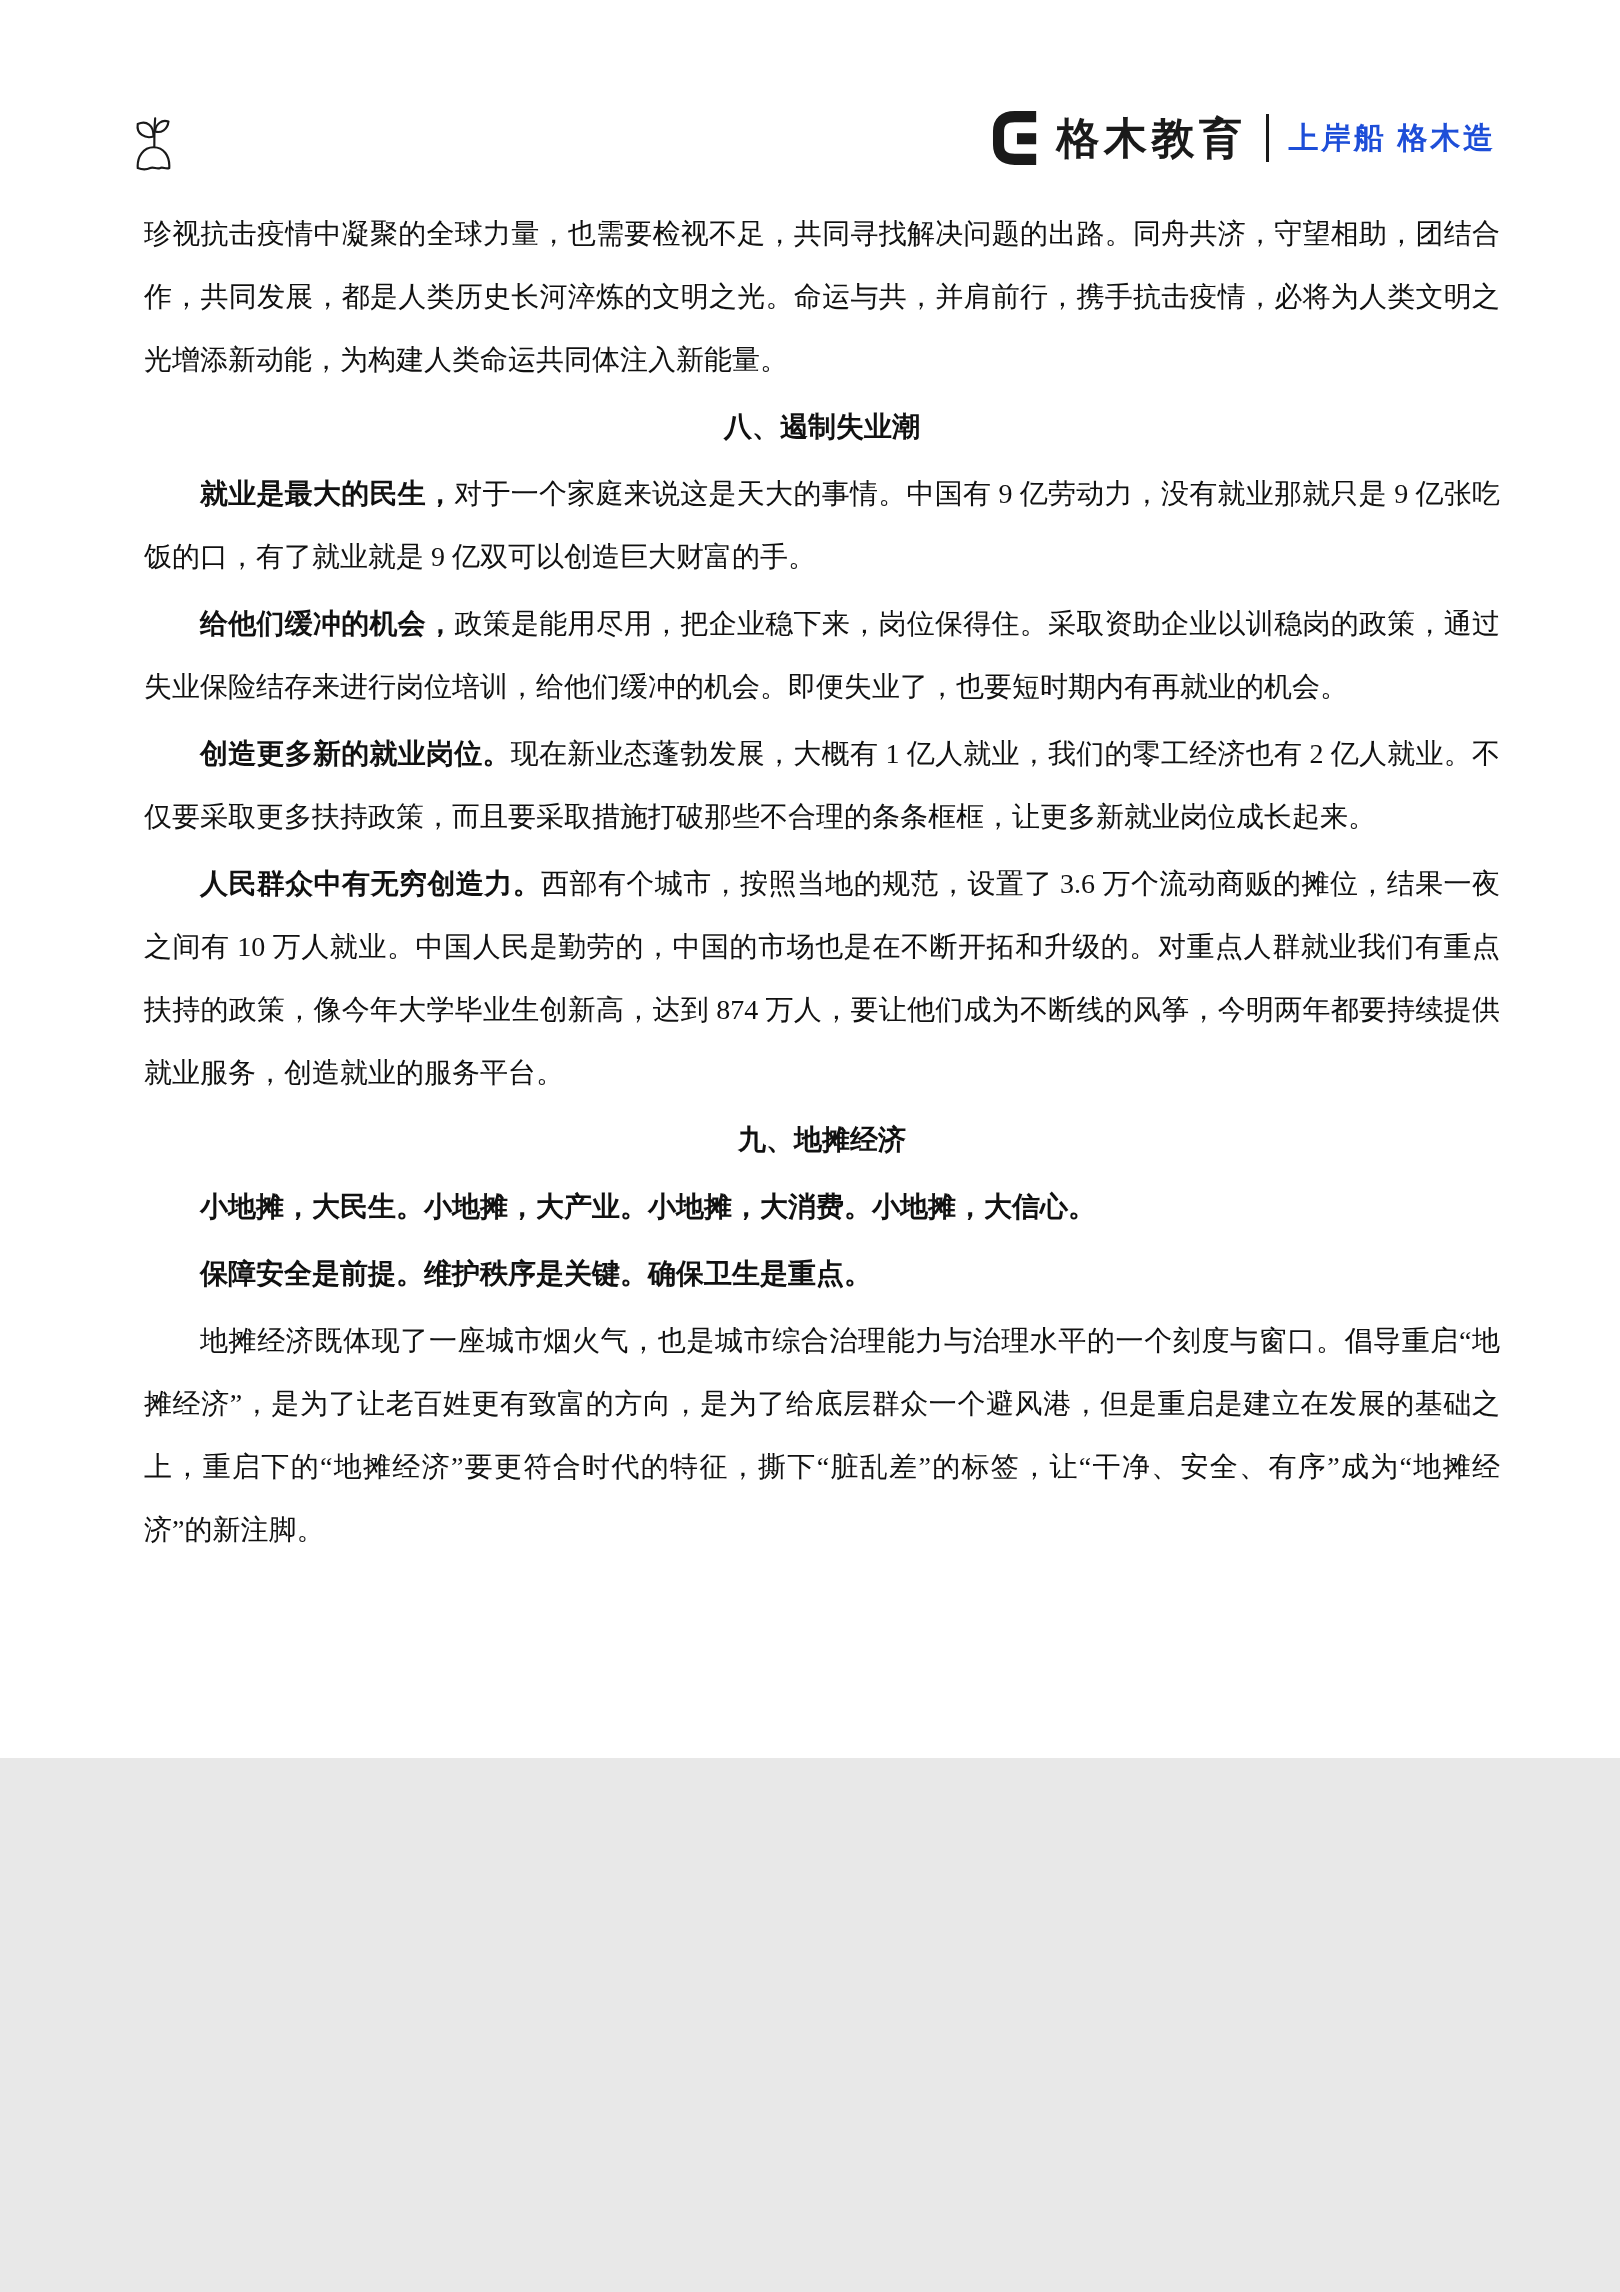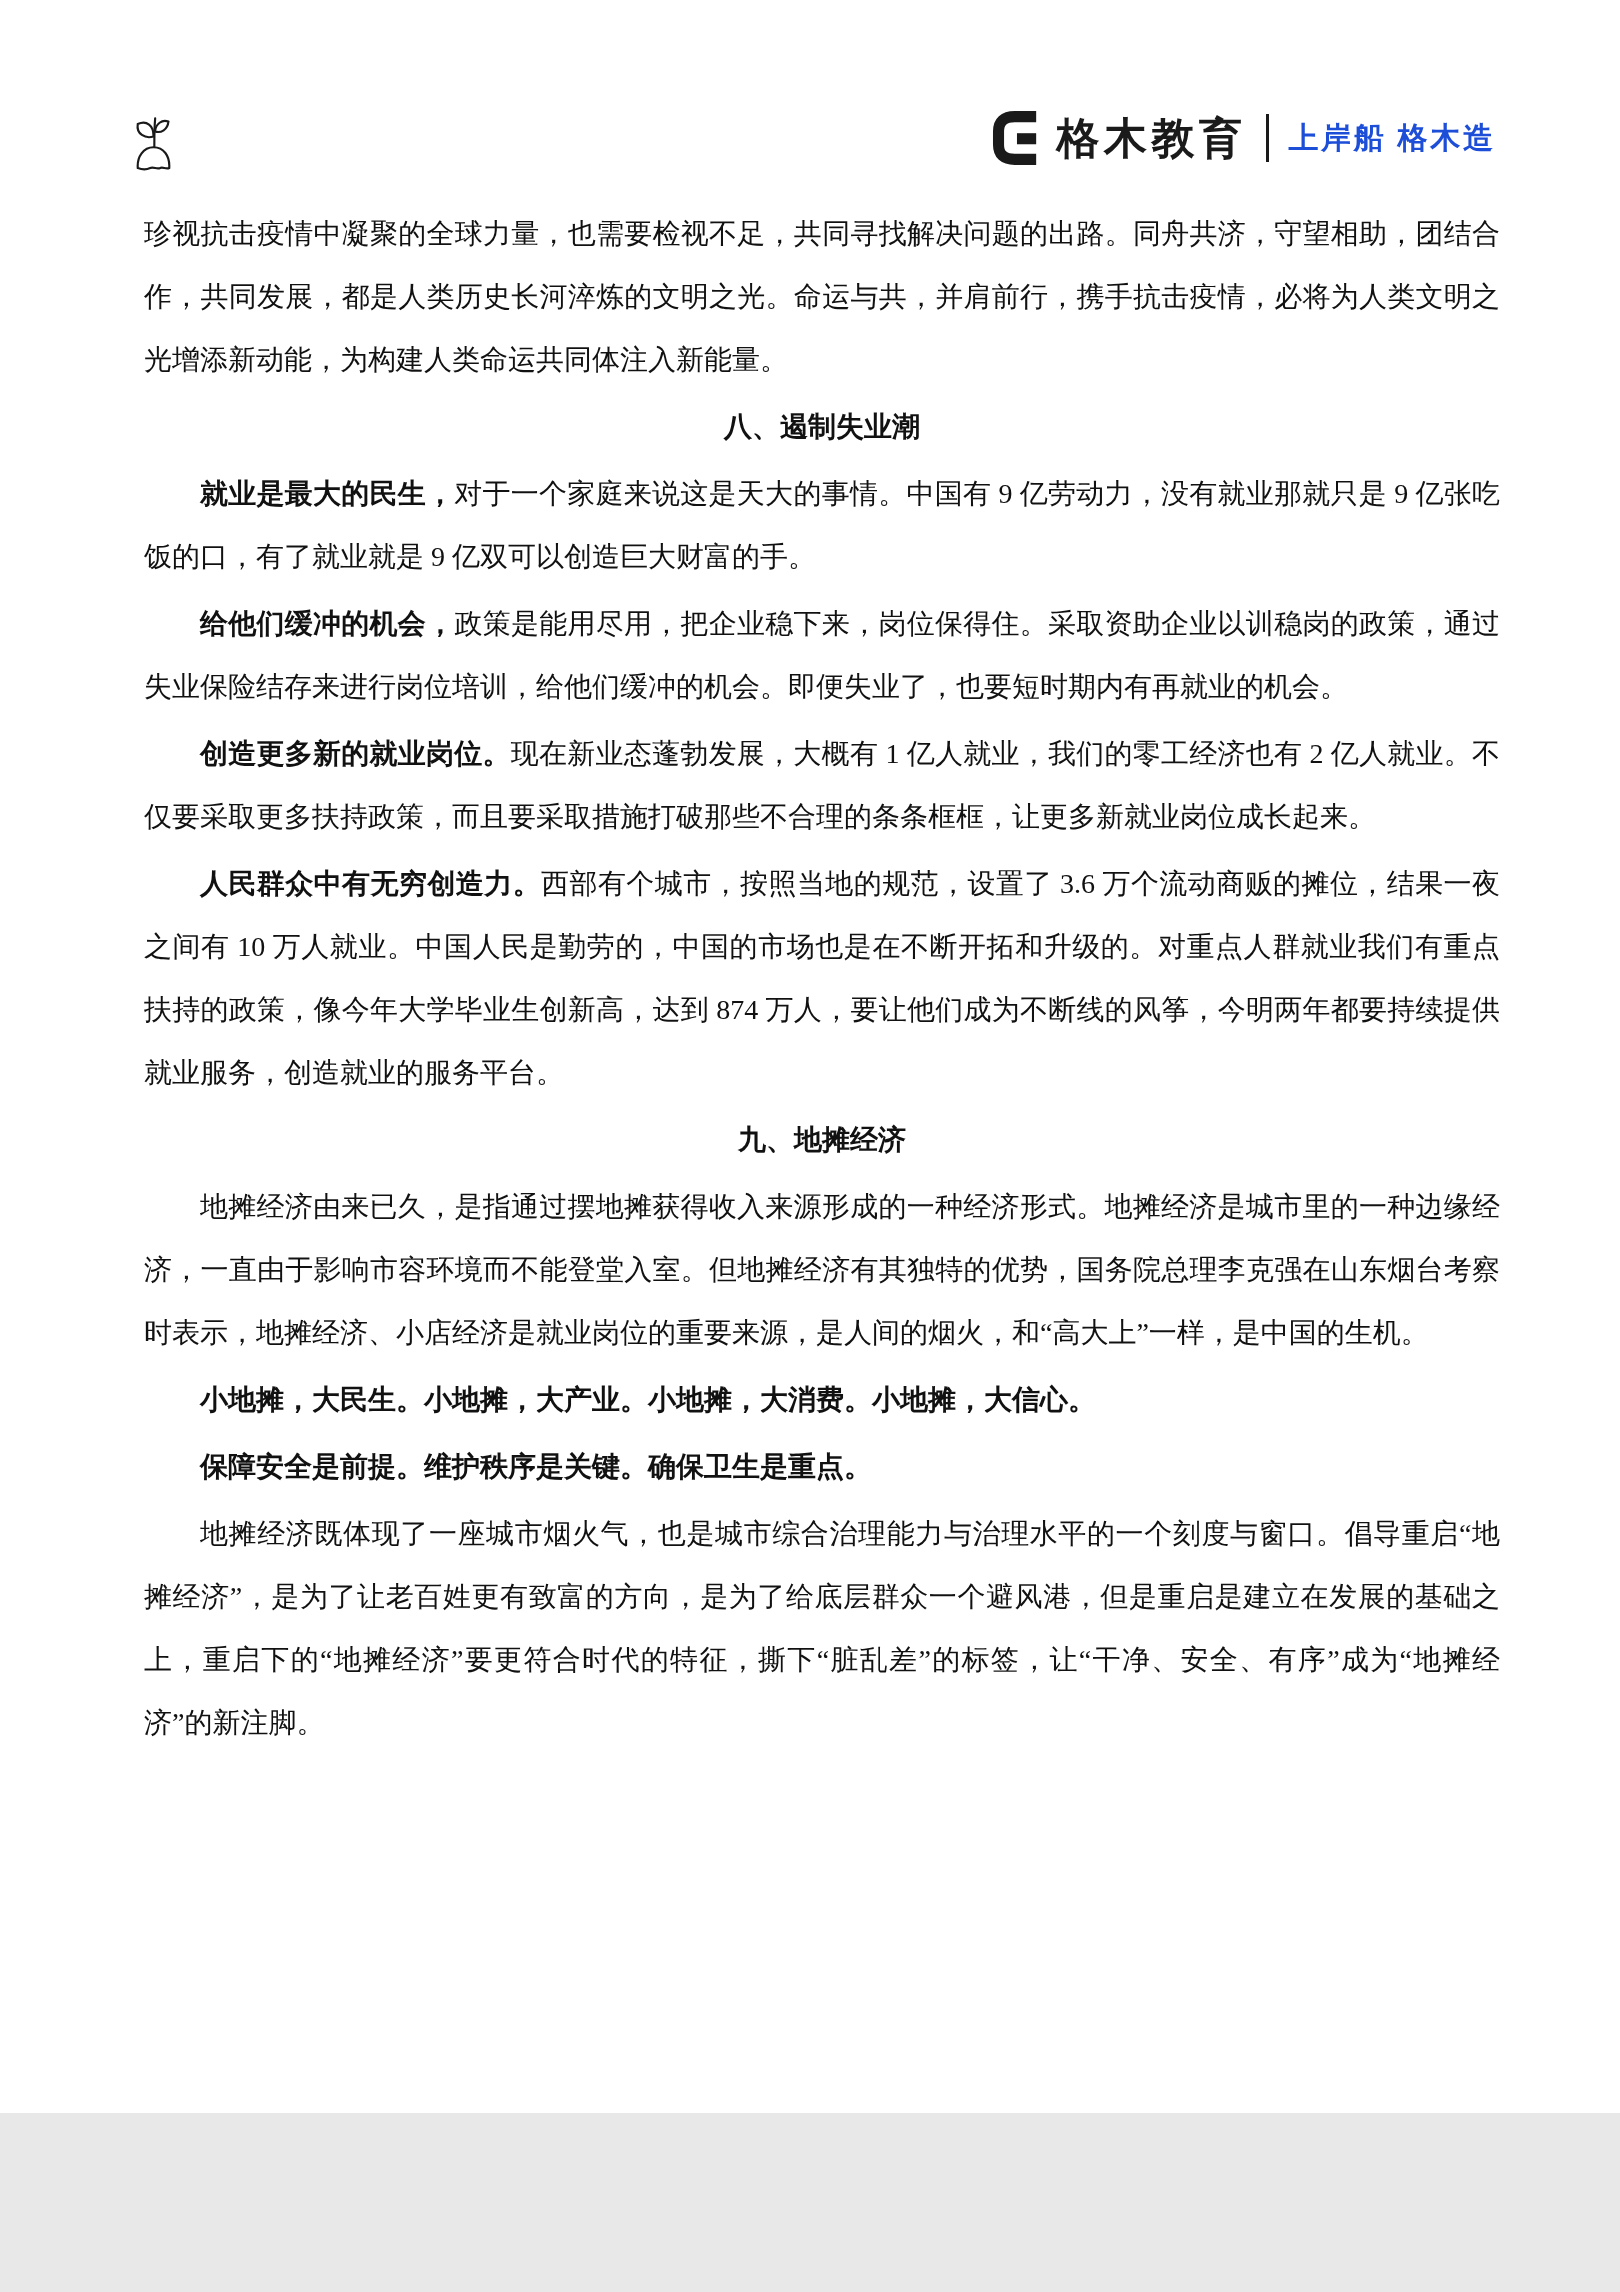--- a/index.html
+++ b/index.html
@@ -1,19 +1,19 @@
 <!DOCTYPE html>
 <html style="font-size:14.3px"><head>
 <meta charset="utf-8">
 <style>
   html,body{margin:0;padding:0;background:#e8e8e8;}
   .page{
     position:relative;
     width:1621px;
-    height:2113px;
+    height:1758px;
     margin:0 auto;
     background:#ffffff;
     font-family:"Liberation Serif", serif;
     color:#111;
     overflow:hidden;
   }
   
   .sprout{
     position:absolute;
     left:127px; top:107px;
@@ -132,21 +132,20 @@
     <p class="para">
       <span class="lead">创造更多新的就业岗位。</span><span>现在新业态蓬勃发展，大概有 1 亿人就业，我们的零工经济也有 2 亿人就业。不仅要采取更多扶持政策，而且要采取措施打破那些不合理的条条框框，让更多新就业岗位成长起来。</span>
     </p>
 
     <p class="para">
       <span class="lead">人民群众中有无穷创造力。</span><span>西部有个城市，按照当地的规范，设置了 3.6 万个流动商贩的摊位，结果一夜之间有 10 万人就业。中国人民是勤劳的，中国的市场也是在不断开拓和升级的。对重点人群就业我们有重点扶持的政策，像今年大学毕业生创新高，达到 874 万人，要让他们成为不断线的风筝，今明两年都要持续提供就业服务，创造就业的服务平台。</span>
     </p>
 
     <h2 class="section-heading">九、地摊经济</h2>
 
-    <p class="para">地摊经济由来已久，是指通过摆地摊获得收入来源形成的一种经济形式。地摊经济是城市里的一种边缘经济，一直由于影响市容环境而不能登堂入室。但地摊经济有其独特的优势，国务院总理李克强在山东烟台考察时表示，地摊经济、小店经济是就业岗位的重要来源，是人间的烟火，和“高大上”一样，是中国的生机。</p>
 
     <p class="para bold">小地摊，大民生。小地摊，大产业。小地摊，大消费。小地摊，大信心。</p>
 
     <p class="para bold">保障安全是前提。维护秩序是关键。确保卫生是重点。</p>
 
     <p class="para">地摊经济既体现了一座城市烟火气，也是城市综合治理能力与治理水平的一个刻度与窗口。倡导重启“地摊经济”，是为了让老百姓更有致富的方向，是为了给底层群众一个避风港，但是重启是建立在发展的基础之上，重启下的“地摊经济”要更符合时代的特征，撕下“脏乱差”的标签，让“干净、安全、有序”成为“地摊经济”的新注脚。</p>
 
   </div>
 
   <div class="page-number">6</div>

